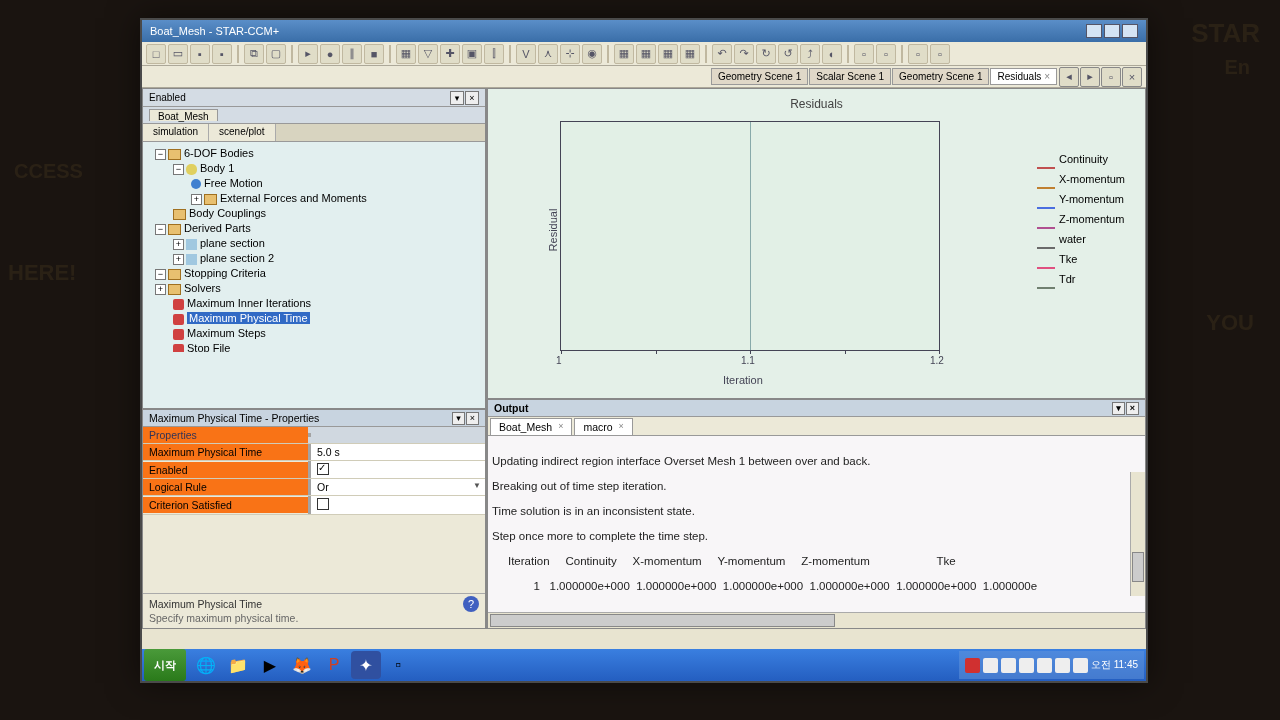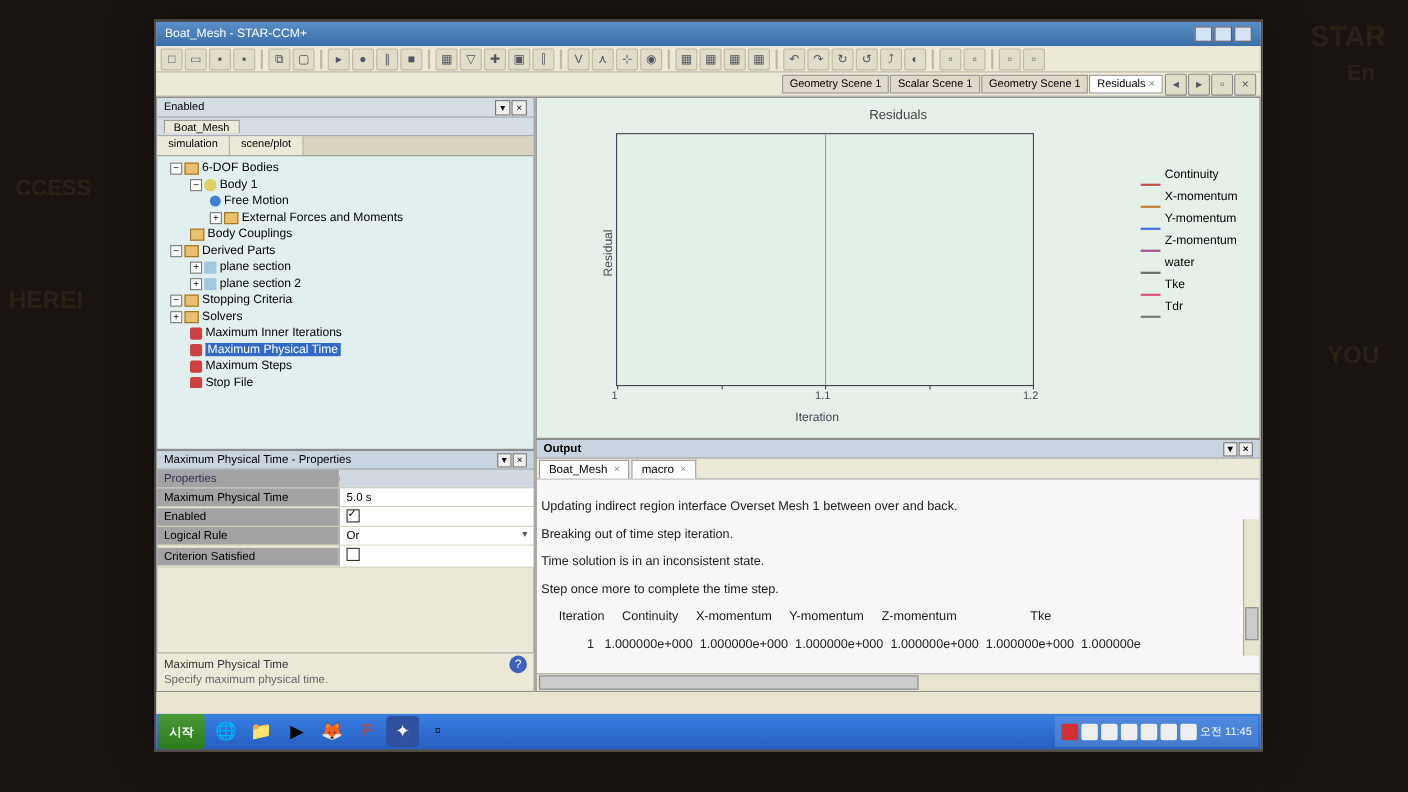--- a/index.html
+++ b/index.html
@@ -44,22 +44,22 @@
 .tree .ri{display:inline-block;width:11px;height:11px;background:#d04040;border-radius:2px;margin-right:3px;vertical-align:middle;}
 .tree .bi{display:inline-block;width:10px;height:10px;background:#4080d0;border-radius:5px;margin-right:3px;vertical-align:middle;}
 .tree .sel{ background:#316ac5; color:#fff; padding:0 2px;}
 
 
 .propspanel{ height:220px; background:#ece9d8; border:1px solid #888; display:flex;flex-direction:column;}
 .propspanel .ph{ height:17px; background:#c8d4e0; font-size:10.5px; padding:2px 6px; border-bottom:1px solid #999;display:flex;}
 .propspanel .ph .pbt{margin-left:auto;display:flex;gap:1px;}
 .propspanel .ph .pbt span{width:13px;height:13px;border:1px solid #777;background:#eee;text-align:center;line-height:10px;font-size:9px;}
 .proprow{ display:flex; font-size:10.5px; border-bottom:1px solid #d0ccb8; min-height:17px; align-items:center;}
-.proprow .pk{ width:165px; padding:2px 6px; background:#a3a3a3;}
-.proprow .pv{ flex:1; padding:2px 6px; background:#fff; border-left:1px solid #a3a3a3; position:relative;}
+.proprow .pk{ width:165px; padding:2px 6px; background:#f97316;}
+.proprow .pv{ flex:1; padding:2px 6px; background:#fff; border-left:3px solid #a3a3a3; position:relative;}
 .proprow .cb{width:12px;height:12px;border:1px solid #333;background:#fff;display:inline-block;}
 .proprow .cb.ck::after{content:"✓";font-size:10px;position:relative;top:-3px;left:0;}
 .proprow .dd::after{content:"▼";position:absolute;right:4px;font-size:8px;color:#555;}
 .propdesc{margin-top:auto; padding:4px 6px; font-size:10.5px; border-top:1px solid #aaa; background:#ece9d8;}
 .propdesc .pt{font-weight:normal;color:#333;}
 .propdesc .pd{color:#666;margin-top:2px;}
 .propdesc .hq{float:right;width:16px;height:16px;border-radius:8px;background:#4060c0;color:#fff;text-align:center;line-height:16px;font-size:11px;margin-top:-2px;}
 
 
 .rightcol{ flex:1; display:flex; flex-direction:column;}

